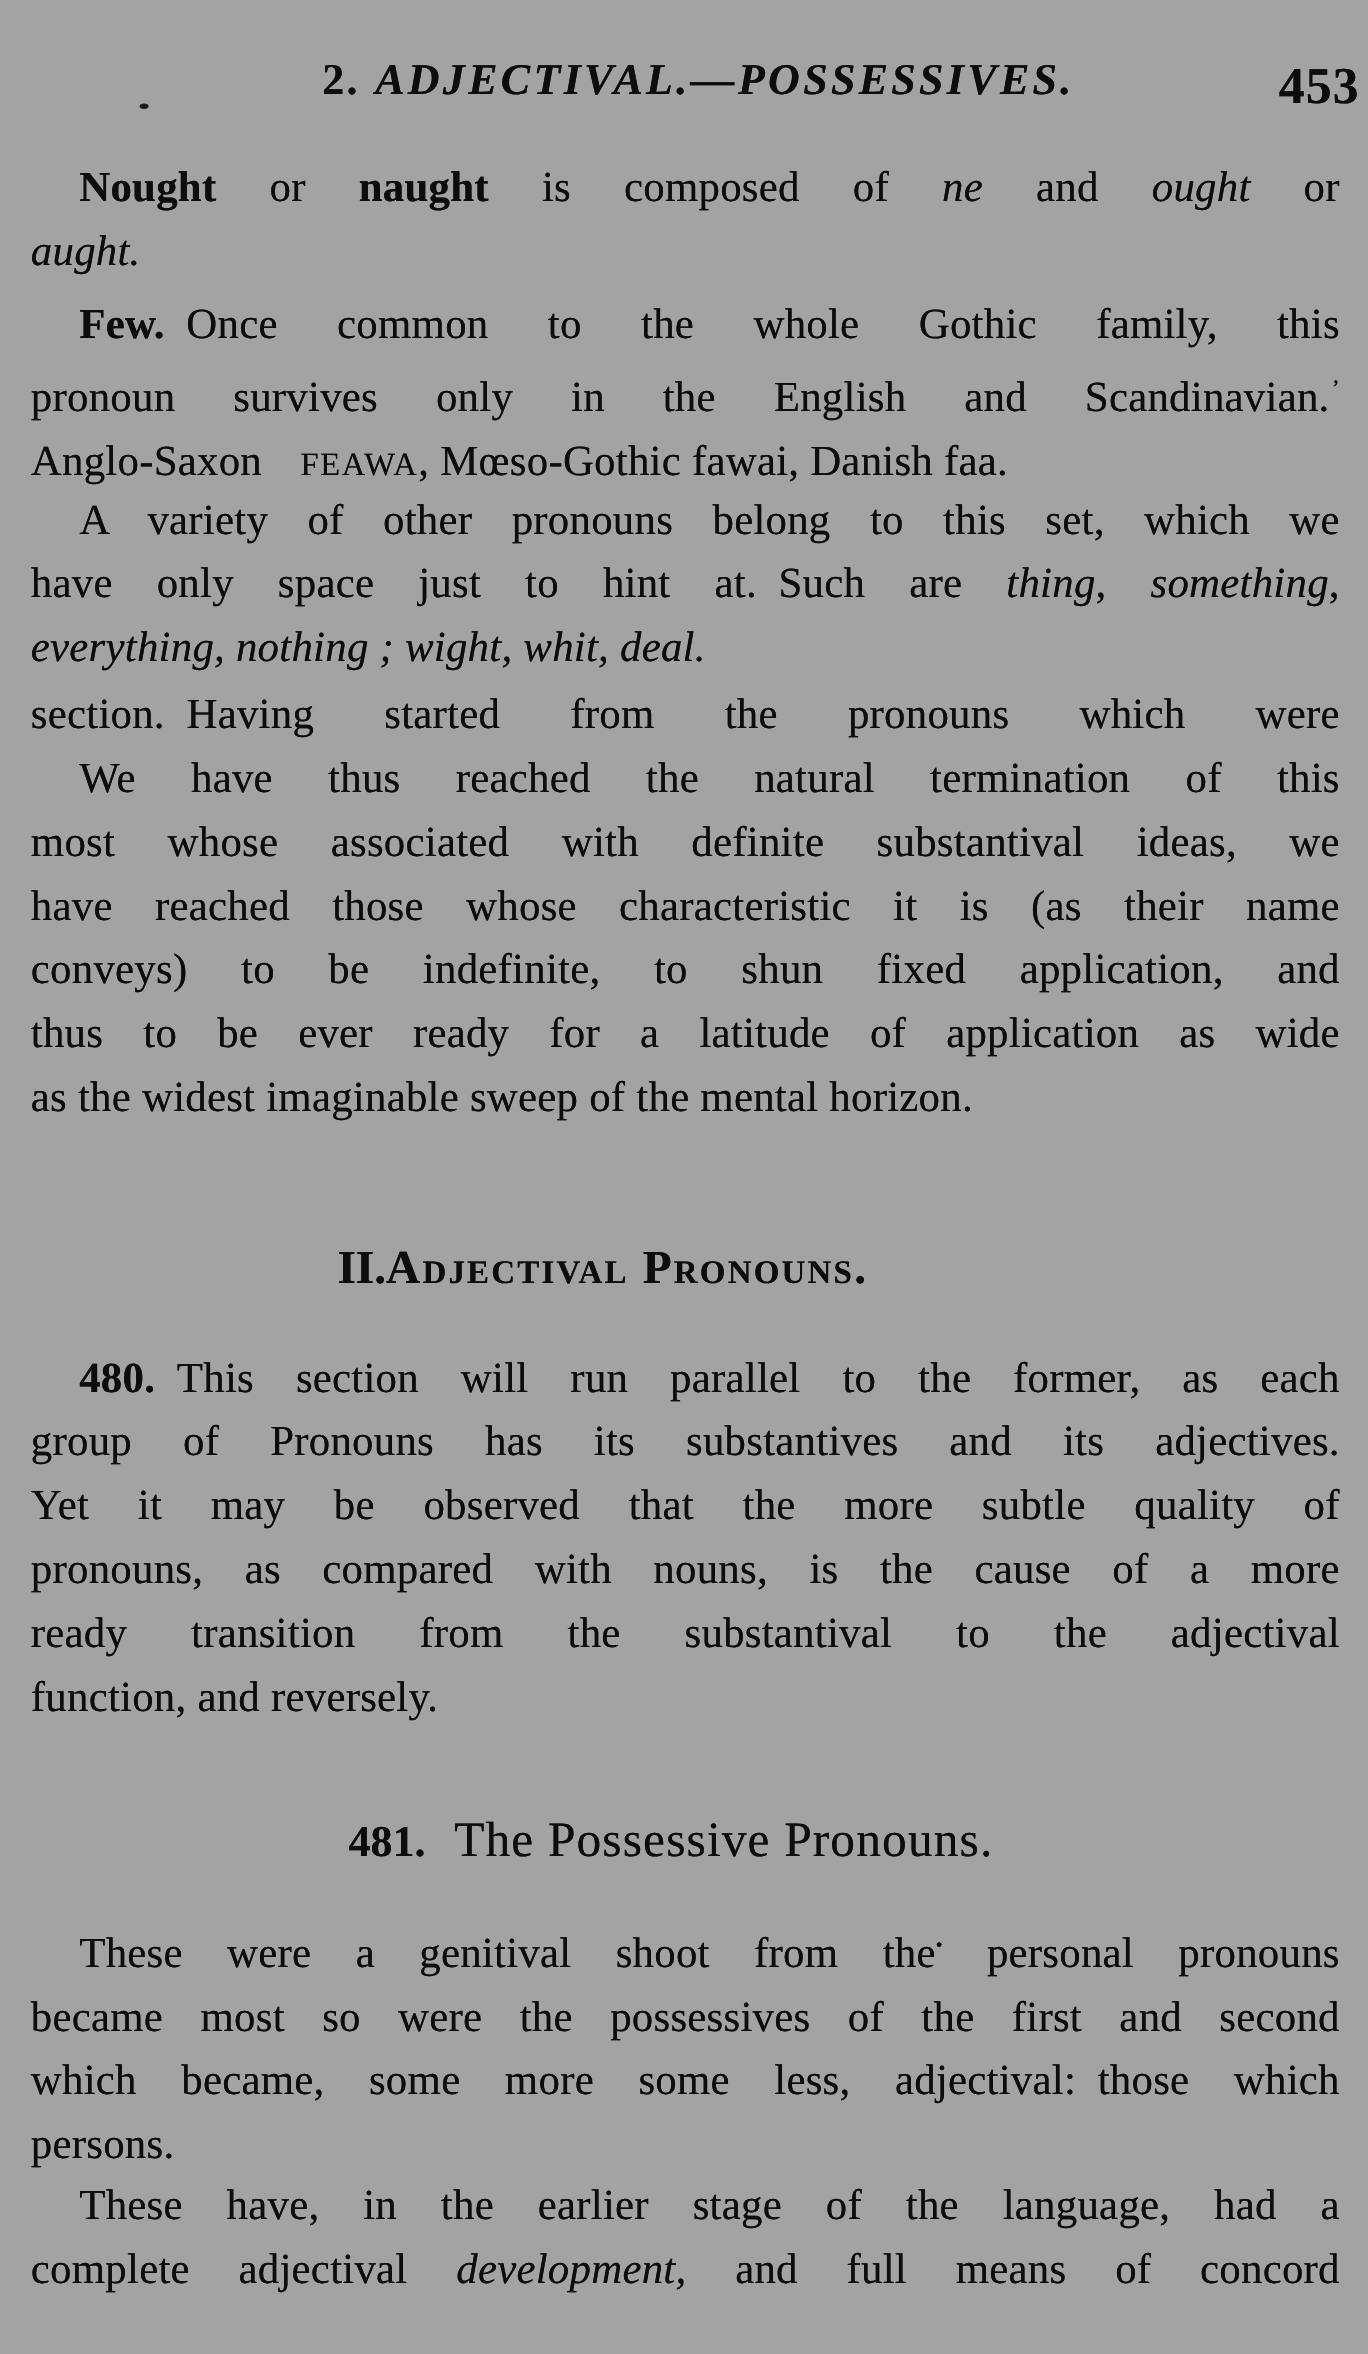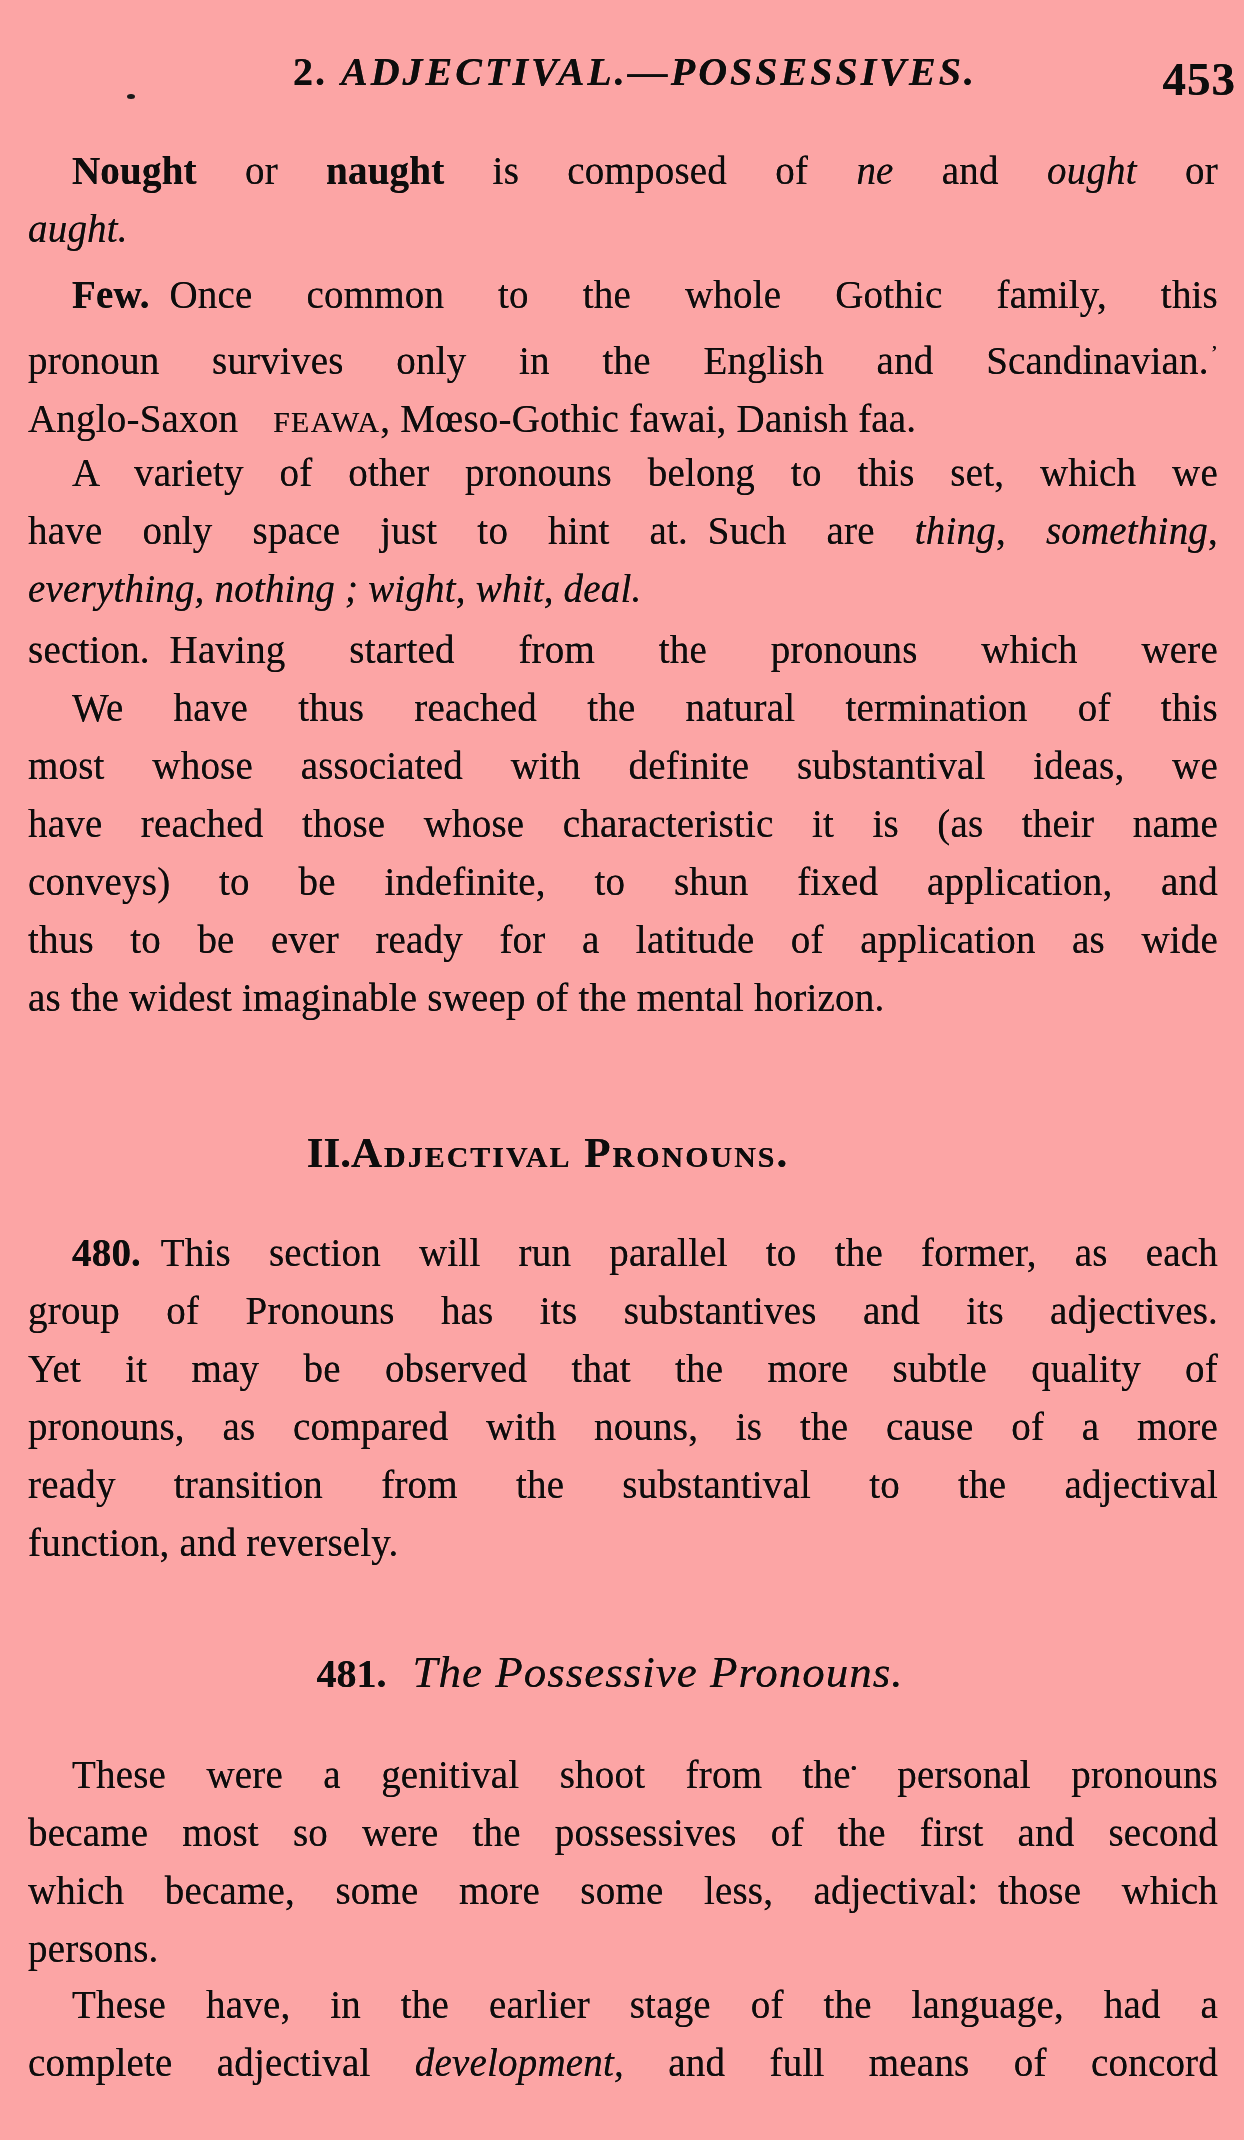--- a/index.html
+++ b/index.html
@@ -1,20 +1,20 @@
 <!DOCTYPE html>
 <html><head>
 <meta charset="utf-8">
 <style>
   html, body { margin: 0; padding: 0; background: #ffffff; }
   .page {
     position: relative;
     width: 1244px;
     height: 2140px;
-    background: #fca5a5;
+    background: #a3a3a3;
     overflow: hidden;
     font-family: "Liberation Serif", serif;
     color: #0d0d0d;
   }
   .page * { text-shadow: 0 0 0.6px rgba(10,10,10,0.85); }
 
   
   .running-head {
     position: absolute; top: 48px; left: 230px; width: 810px;
     text-align: center; font-size: 40px; font-weight: bold;
@@ -44,21 +44,21 @@
   .heading-2 {
     position: absolute; left: 28px; width: 1040px; top: 1128px;
     text-align: center; font-size: 43px; font-weight: bold; white-space: nowrap;
   }
   .heading-2 .h2-title { font-variant: small-caps; letter-spacing: 2px; }
   .heading-3 {
     position: absolute; left: 28px; width: 1164px; top: 1646px;
     text-align: center; white-space: nowrap;
   }
   .heading-3 .h3-num { font-size: 40px; font-weight: bold; }
-  .heading-3 .h3-title { font-size: 45px; font-style: italic; margin-left: 26px; letter-spacing: 1px; }
+  .heading-3 .h3-title { font-size: 45px; margin-left: 26px; letter-spacing: 1px; }
 
   .ink-speck {
     position: absolute; left: 127px; top: 94px;
     width: 8px; height: 5px; background: #1a1a1a; border-radius: 50%;
   }
 </style>
 </head>
 <body>
 
 <div class="page">

